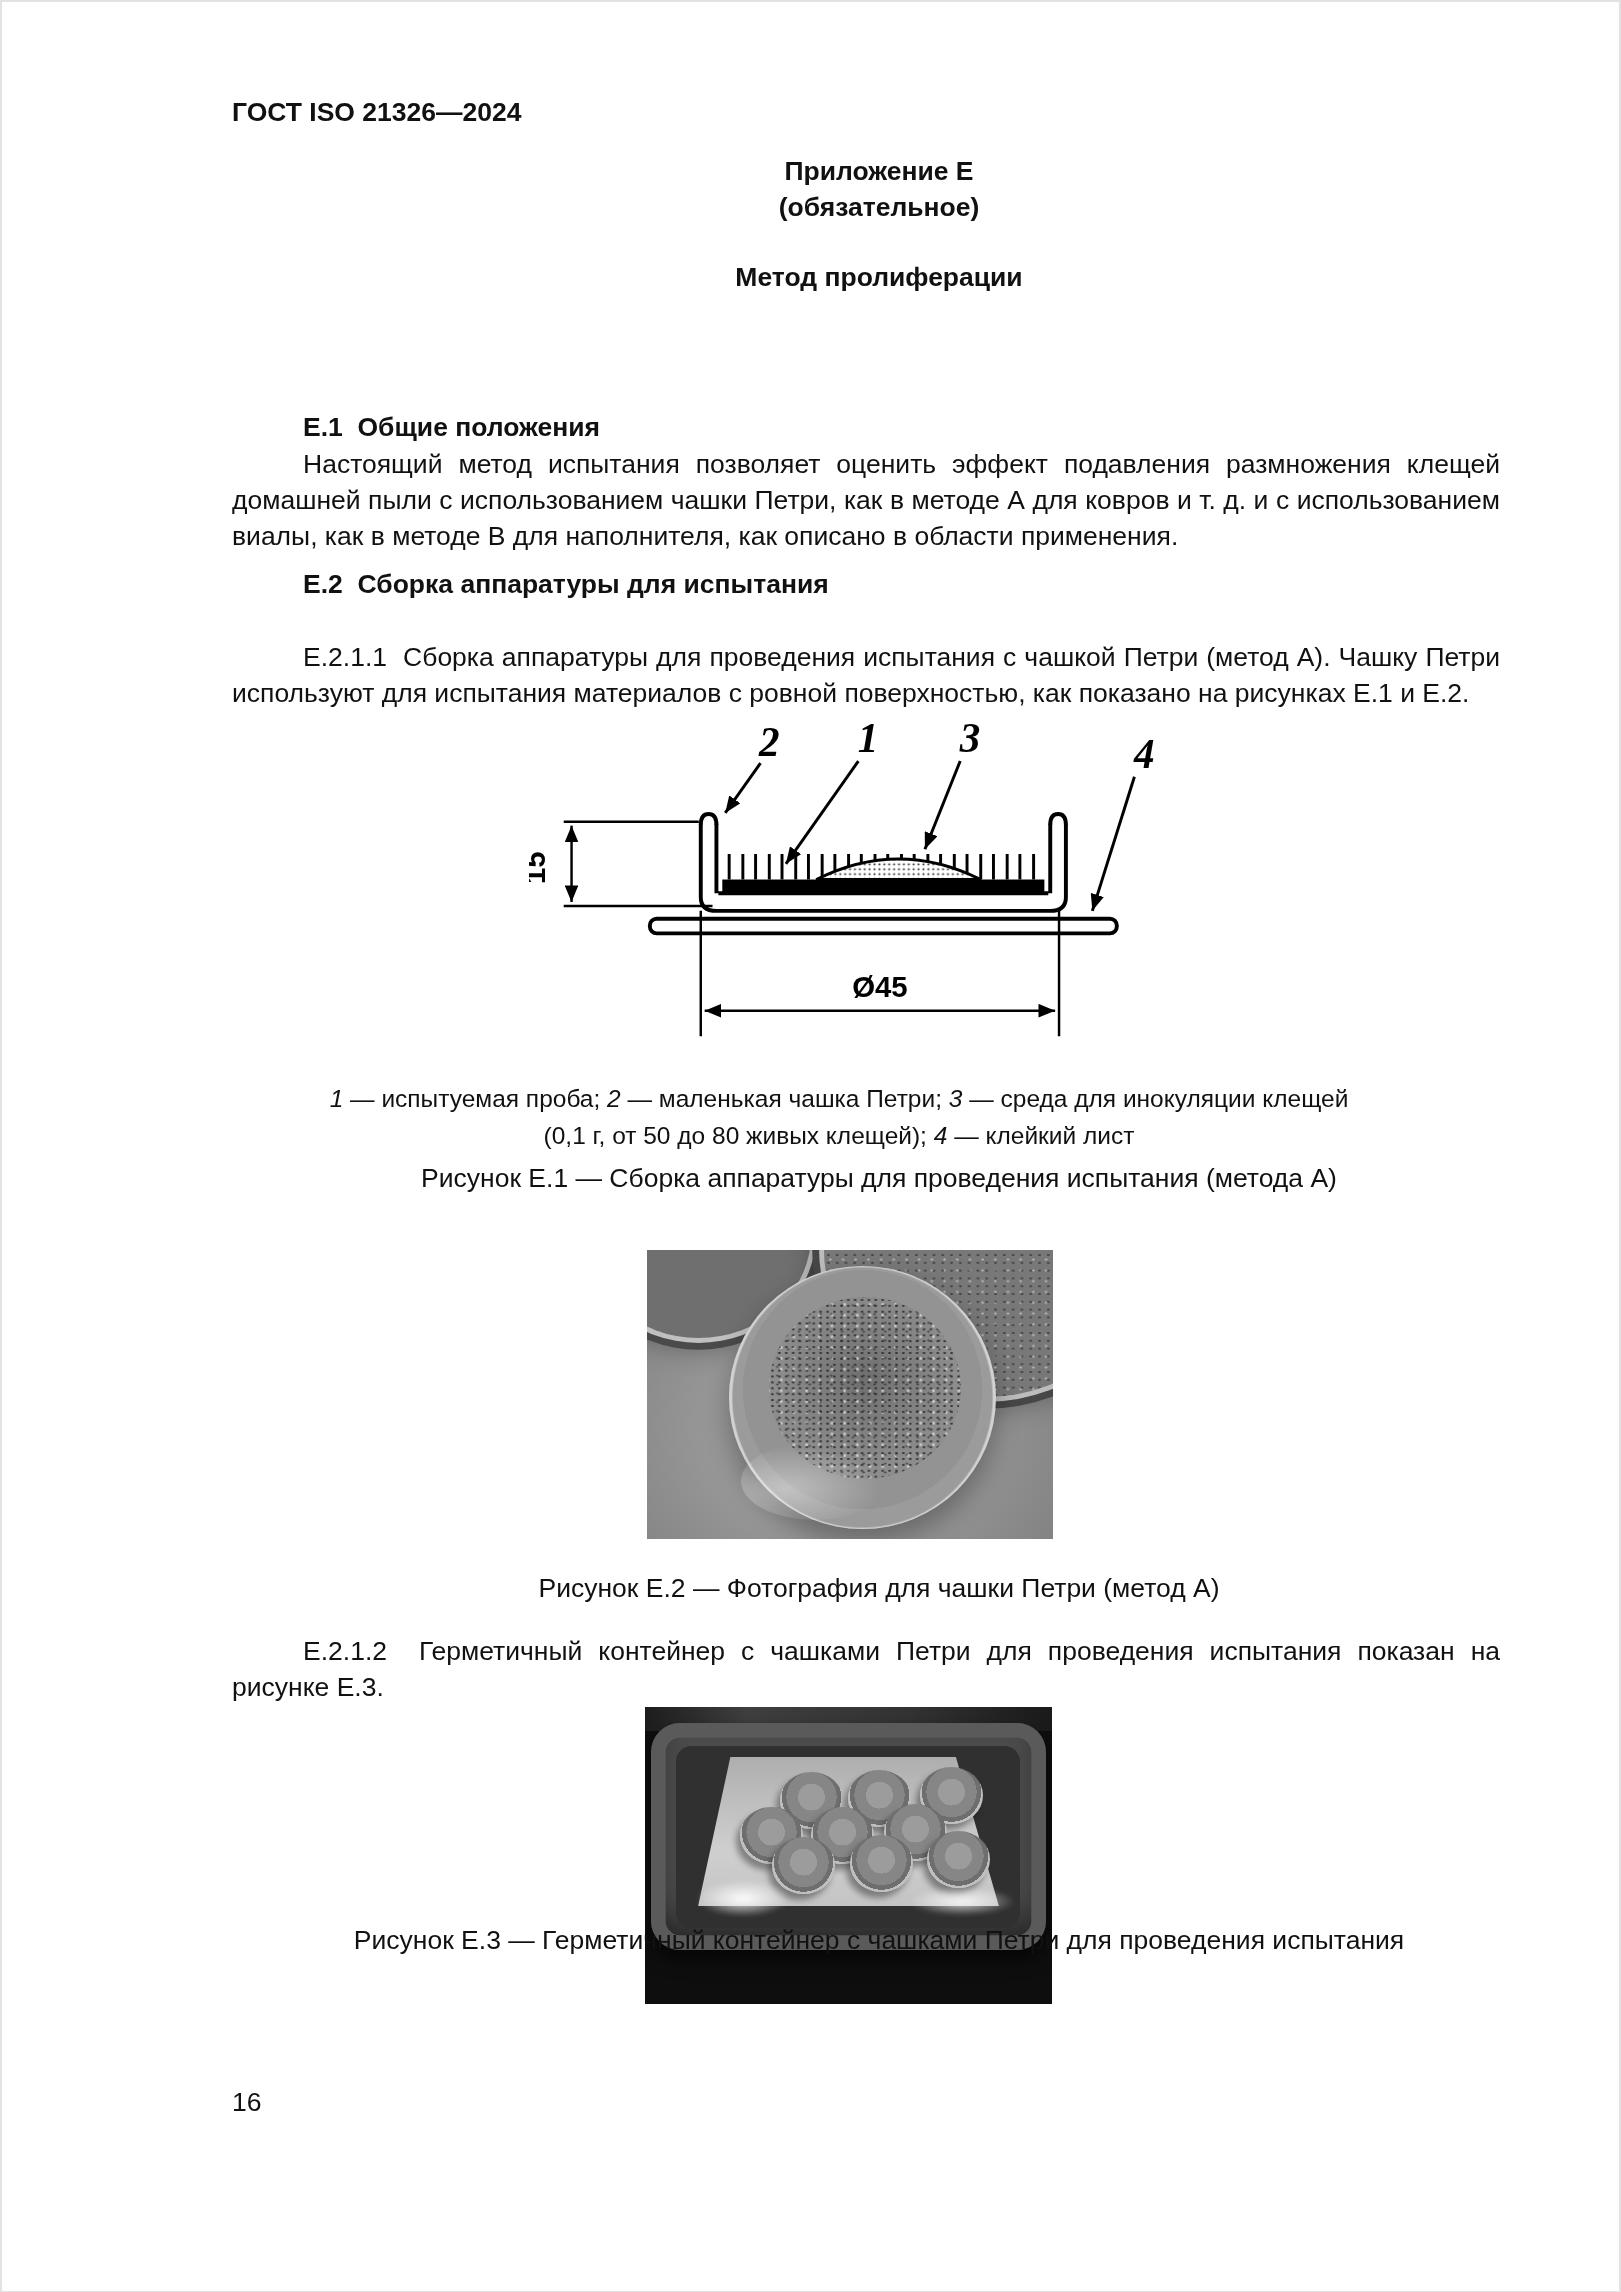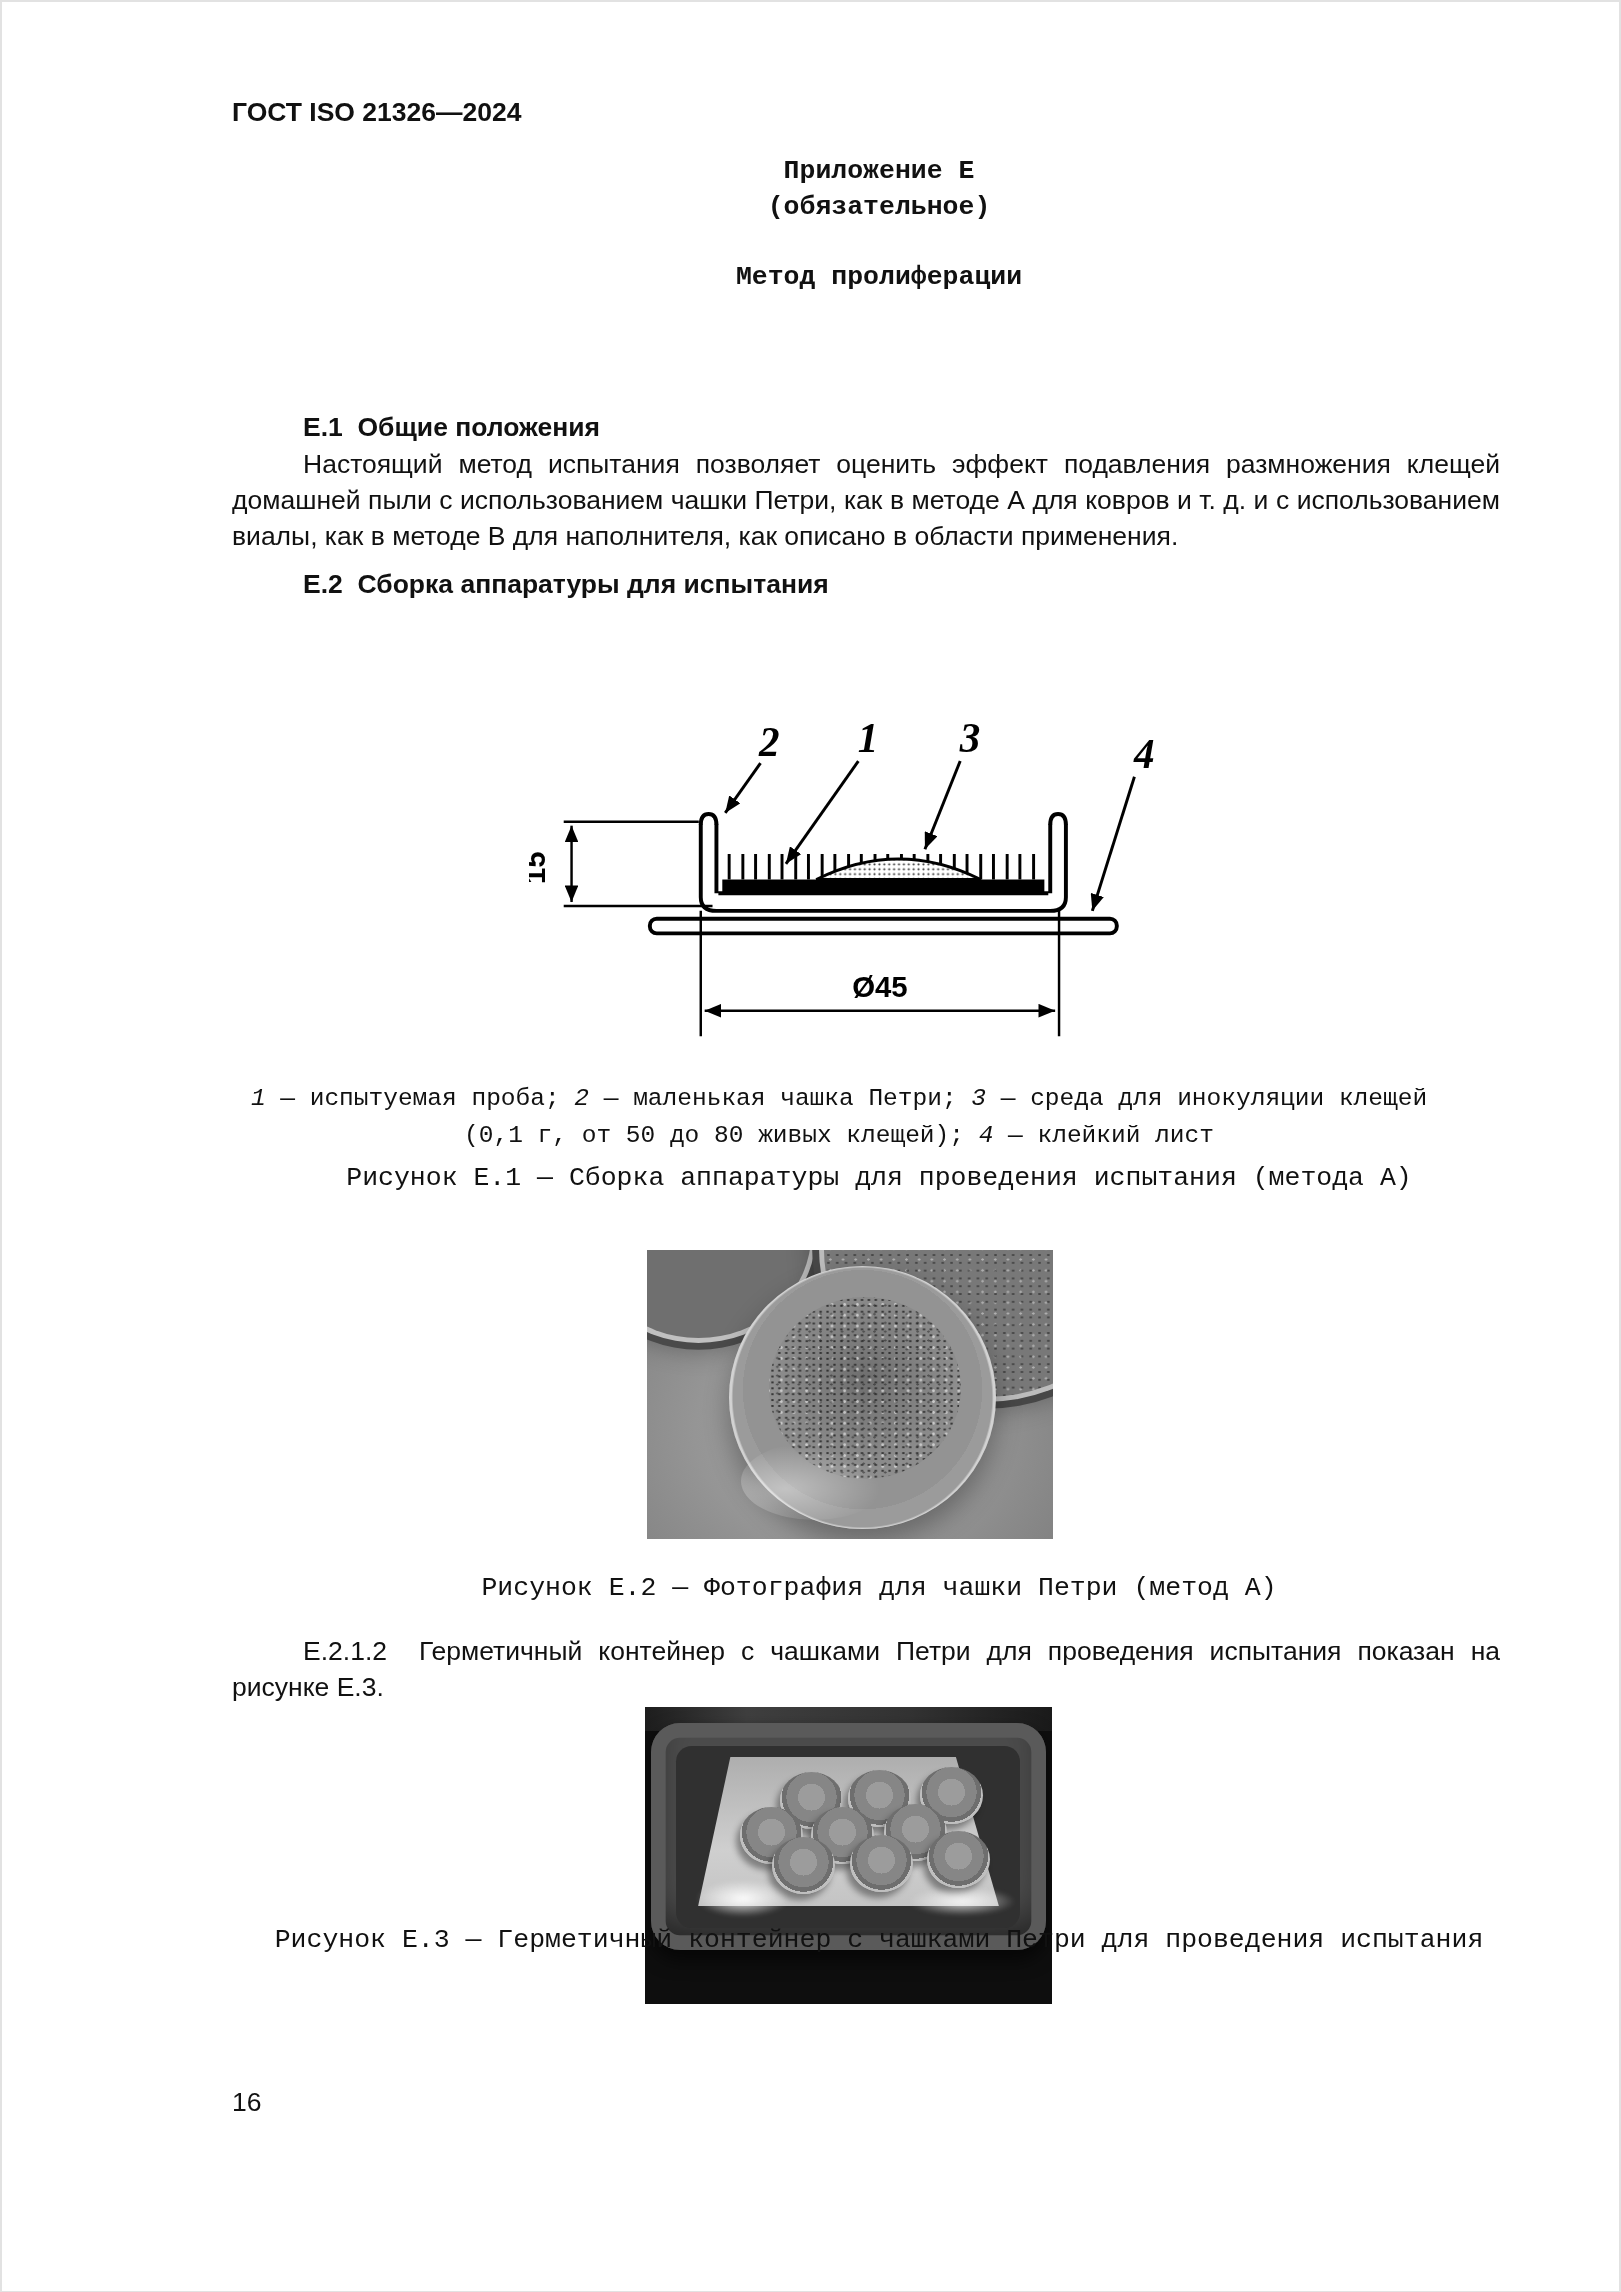--- a/index.html
+++ b/index.html
@@ -8,21 +8,21 @@
     font-family:"Liberation Sans",sans-serif;color:#111;
     box-shadow:inset 0 0 0 2px #e2e2e2;overflow:hidden;
   }
   .abs{position:absolute;}
   .b{font-weight:bold;}
   .it{font-style:italic;}
   .t27{font-size:26.5px;line-height:36px;margin-left:40px;}
   .t25{font-size:24.5px;line-height:33px;}
   .para{left:192px;width:1268px;text-align:justify;text-indent:71px;}
   .heading{left:263px;width:1215px;}
-  .centered{left:192px;width:1294px;text-align:center;font-family:Liberation Mono, monospace;}
+  .centered{left:192px;width:1294px;text-align:center;}
   
   svg text{fill:#000;}
   .callout{font-family:"Liberation Serif",serif;font-size:42px;font-weight:bold;font-style:italic;text-anchor:middle;}
   .dimtxt{font-family:"Liberation Sans",sans-serif;font-size:30px;font-weight:bold;text-anchor:middle;}
   
   .photo{overflow:hidden;}
   .e2{background:
       radial-gradient(ellipse at 46% 62%, #a2a2a2 0%, #959595 45%, #858585 78%, #7a7a7a 100%);}
   .e2-corner{position:absolute;border-radius:50%;}
   .e2-tl{width:225px;height:206px;left:-61px;top:-118px;background:#6f6f6f;
@@ -76,20 +76,21 @@
   <div class="abs t27 b" style="left:192px;top:94px;">ГОСТ ISO 21326—2024</div>
 
   <div class="abs t27 b centered" style="top:153px;">Приложение Е</div>
   <div class="abs t27 b centered" style="top:189px;">(обязательное)</div>
   <div class="abs t27 b centered" style="top:259px;">Метод пролиферации</div>
 
   <div class="abs t27 b heading" style="top:409px;">Е.1&nbsp; Общие положения</div>
   <div class="abs t27 para" style="top:446px;">Настоящий метод испытания позволяет оценить эффект подавления размножения клещей домашней пыли с использованием чашки Петри, как в методе А для ковров и т. д. и с использованием виалы, как в методе В для наполнителя, как описано в области применения.</div>
 
   <div class="abs t27 b heading" style="top:566px;">Е.2&nbsp; Сборка аппаратуры для испытания</div>
+  <div class="abs t27 para" style="top:639px;">Е.2.1.1&nbsp; Сборка аппаратуры для проведения испытания с чашкой Петри (метод А). Чашку Петри используют для испытания материалов с ровной поверхностью, как показано на рисунках Е.1 и Е.2.</div>
 
   <svg class="abs" style="left:529px;top:718px;" width="647" height="325" viewBox="540 733 660 332">
     <defs>
       <marker id="arr" markerUnits="userSpaceOnUse" markerWidth="18" markerHeight="14" refX="17" refY="7" orient="auto-start-reverse">
         <path d="M0 0 L17 7 L0 14 Z" fill="#000"></path>
       </marker>
       <pattern id="dots" width="5" height="5" patternUnits="userSpaceOnUse">
         <rect width="5" height="5" fill="#fff"></rect>
         <circle cx="2.5" cy="2.5" r="1.1" fill="#333"></circle>
       </pattern>

